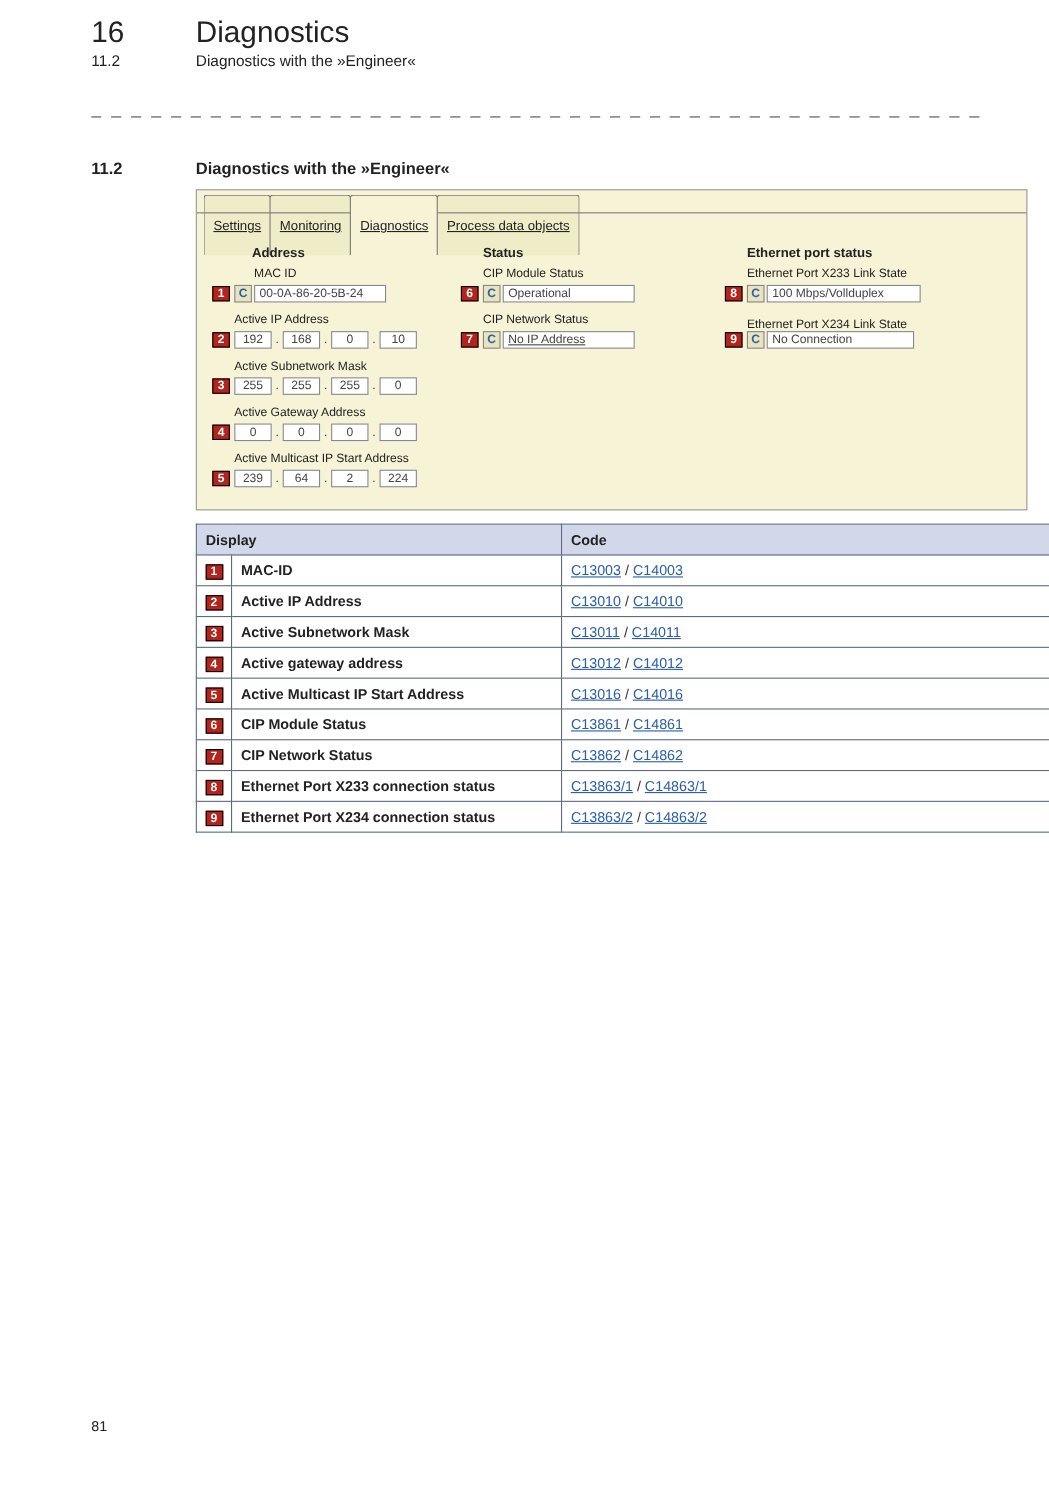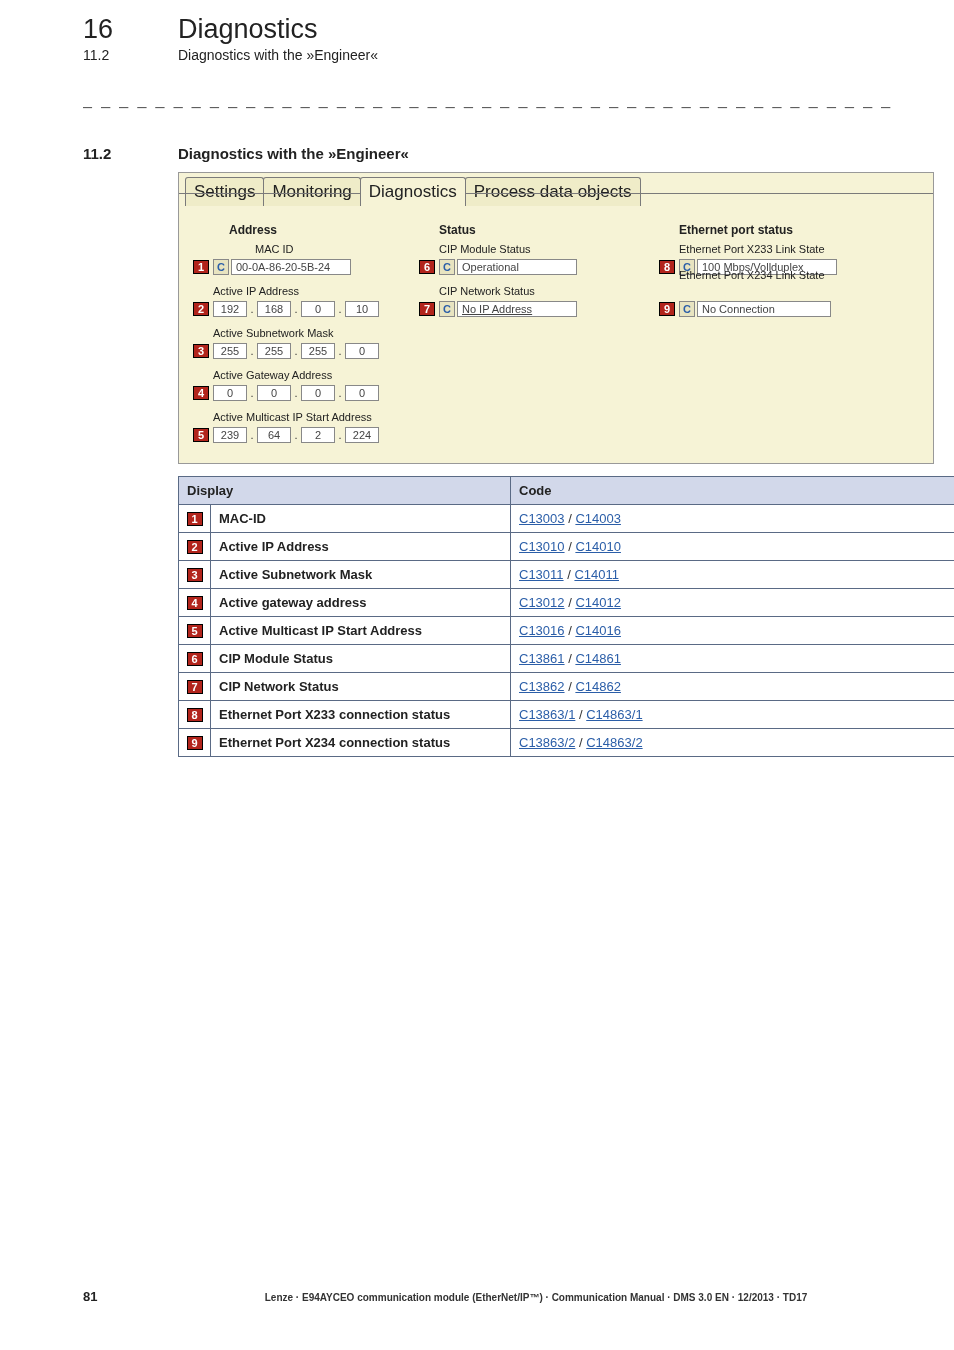--- a/index.html
+++ b/index.html
@@ -59,27 +59,28 @@
     border: 1px solid #999;
     position: relative;
     font-family: "Microsoft Sans Serif", Tahoma, Arial, sans-serif;
     font-size: 11px;
     color: #222;
   }
   .shot .tabs {
     position: absolute; top: 4px; left: 6px; display: flex; gap: 0px;
   }
   .shot .tab {
-    padding: 4px 8px;
+    padding: 20px 8px;
     border: 1px solid #7a7a7a;
     border-bottom: none;
     background: #efecc8;
-    font-size: 17px;
+    font-size: 12px;
     border-radius: 3px 3px 0 0;
     margin-right: -1px;
+    text-decoration: underline;
   }
   .shot .tab.selected { background: #f6f3d6; position: relative; z-index: 2; font-weight: 400;}
   .shot .tabline {
     position: absolute; top: 20px; left: 0; right: 0; border-top: 1px solid #7a7a7a;
   }
 
   .shot .diag-title {
     position: absolute; top: 30px; left: 0; right: 0; text-align: center;
     font-weight: 700; font-size: 12px;
   }
@@ -164,21 +165,20 @@
   
   .footer {
     position: absolute;
     bottom: 46px;
     left: 83px;
     right: 60px;
     display:flex;
     align-items: baseline;
     font-size: 10px;
     color: #333;
-    font-weight: bold;
   }
   .footer .pnum { font-size: 13px; color:#222; width: 95px; }
   .footer .ftxt { flex:1; text-align:center; font-size: 10px; }
 </style>
 </head>
 <body>
 
 <div class="page">
 
   <div class="hdr-row1">
@@ -203,21 +203,21 @@
       <div class="tab">Settings</div>
       <div class="tab">Monitoring</div>
       <div class="tab selected">Diagnostics</div>
       <div class="tab">Process data objects</div>
     </div>
     <div class="tabline"></div>
 
 
     <div class="col-head" style="left:50px; top:50px;">Address</div>
 
-    <div class="lbl" style="left:46px; top:70px;padding-left:30px;">MAC ID</div>
+    <div class="lbl" style="left:22px; top:70px;padding-left:30px;">MAC ID</div>
     <span class="marker" style="left:14px; top:87px;">1</span>
     <span class="cbtn" style="left:34px; top:86px;">C</span>
     <div class="txtbox" style="left:52px; top:86px; width:120px;">00-0A-86-20-5B-24</div>
 
     <div class="lbl" style="left:34px; top:112px;">Active IP Address</div>
     <span class="marker" style="left:14px; top:129px;">2</span>
     <div class="ip4" style="left:34px; top:128px;">
       <span class="oct">192</span>
         <span class="dot">.</span>
       <span class="oct">168</span>
@@ -275,21 +275,21 @@
     <span class="cbtn" style="left:260px; top:128px;">C</span>
     <div class="txtbox" style="left:278px; top:128px; width:120px;text-decoration:underline;">No IP Address</div>
 
     <div class="col-head" style="left:500px; top:50px;">Ethernet port status</div>
 
     <div class="lbl" style="left:500px; top:70px;">Ethernet Port X233 Link State</div>
     <span class="marker" style="left:480px; top:87px;">8</span>
     <span class="cbtn" style="left:500px; top:86px;">C</span>
     <div class="txtbox" style="left:518px; top:86px; width:140px;">100 Mbps/Vollduplex</div>
 
-    <div class="lbl" style="left:500px; top:96px;">Ethernet Port X234 Link State</div>
+    <div class="lbl" style="left:500px; top:116px;">Ethernet Port X234 Link State</div>
     <span class="marker" style="left:480px; top:129px;">9</span>
     <span class="cbtn" style="left:500px; top:128px;">C</span>
     <div class="txtbox" style="left:518px; top:128px; width:134px;">No Connection</div>
   </div>
 
   <table class="tbl">
     <colgroup>
       <col style="width:32px">
       <col style="width:300px">
       <col>
@@ -346,14 +346,13 @@
           <td class="disp">Ethernet Port X234 connection status</td>
           <td><a href="#" class="codelink">C13863/2</a><span class="slash"> / </span><a href="#" class="codelink">C14863/2</a></td>
         </tr>
       </tbody>
   </table>
 
 </div>
 
 <div class="footer">
   <div class="pnum">81</div>
-  <div class="ftxt">Lenze · E94AYCEO communication module (EtherNet/IP™) · Communication Manual · DMS 3.0 EN · 12/2013 · TD17</div>
 </div>
 
 </body></html>

